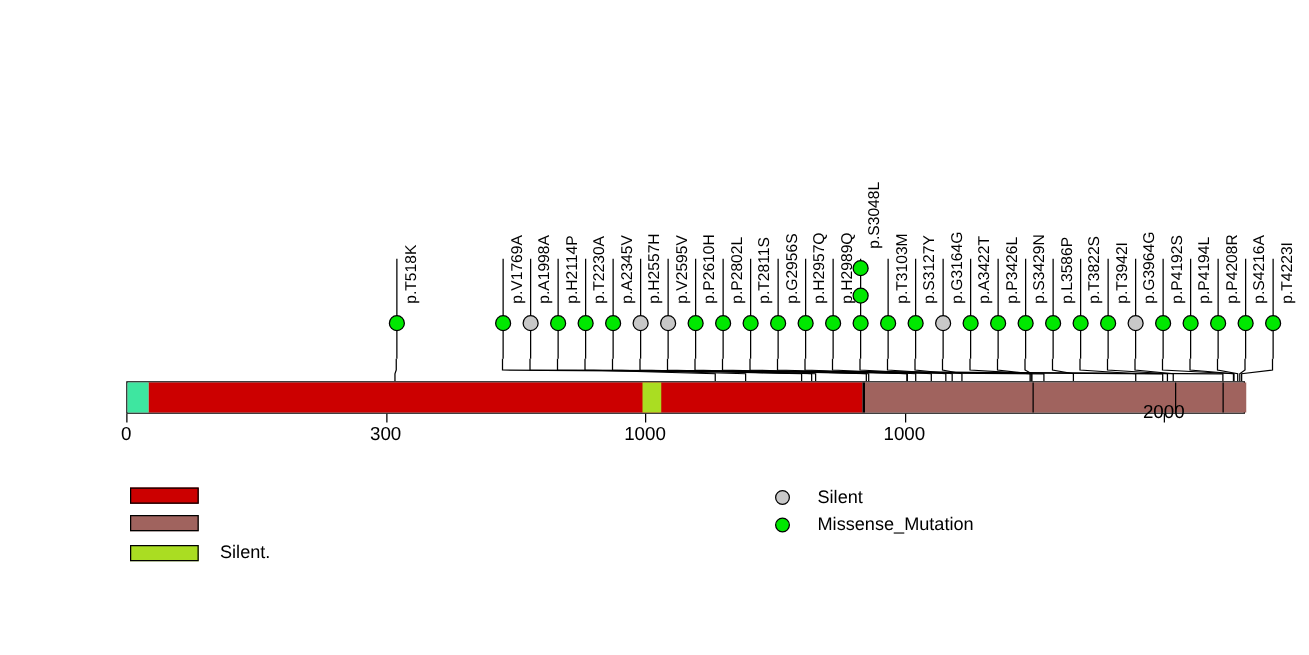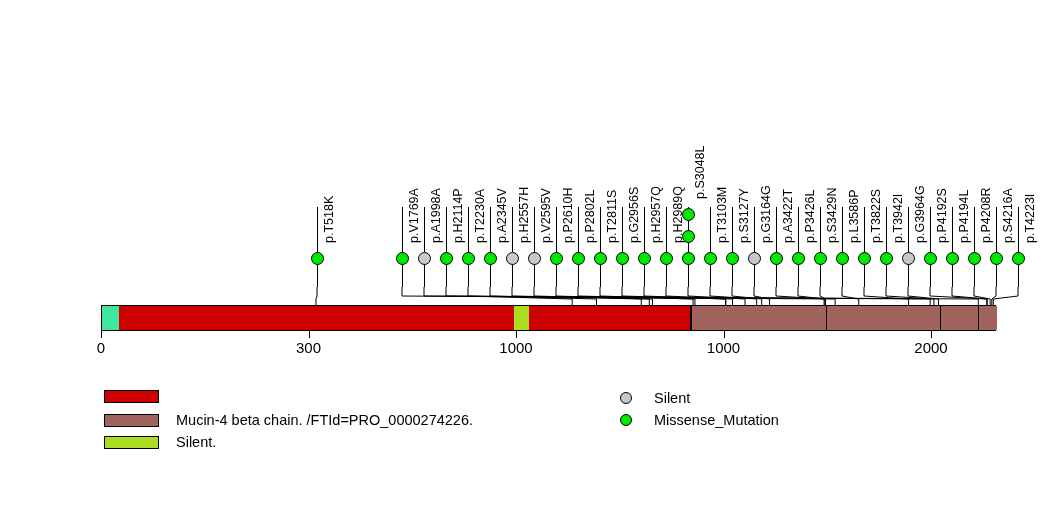--- a/index.html
+++ b/index.html
@@ -242,30 +242,29 @@
   <div id="axis">
       <div class="tick" style="left: 101px; top: 331px; height: 7px;"></div>
       <div class="ticklbl" style="left: 61px; top: 339px; width: 80px;">0</div>
       <div class="tick" style="left: 308.5px; top: 331px; height: 7px;"></div>
       <div class="ticklbl" style="left: 268.5px; top: 339px; width: 80px;">300</div>
       <div class="tick" style="left: 516px; top: 331px; height: 7px;"></div>
       <div class="ticklbl" style="left: 476px; top: 339px; width: 80px;">1000</div>
       <div class="tick" style="left: 723.5px; top: 331px; height: 7px;"></div>
       <div class="ticklbl" style="left: 683.5px; top: 339px; width: 80px;">1000</div>
       <div class="tick" style="left: 931px; top: 331px; height: 7px;"></div>
-      <div class="ticklbl" style="left: 891px; top: 339px; width: 80px;">2000</div>
+      <div class="ticklbl" style="left: 891px; top: 321px; width: 80px;">2000</div>
     </div>
 
   <div id="legend-domains">
       <div class="lg-row" style="left: 104px; top: 390px;">
         <div class="lg-sw" style="background: rgb(204, 0, 0);"></div>
       </div>
       <div class="lg-row" style="left: 104px; top: 412px;">
         <div class="lg-sw" style="background: rgb(160, 99, 94);"></div>
-        <div class="lg-txt">Mucin-4 beta chain. /FTId=PRO_0000274226.</div>
       </div>
       <div class="lg-row" style="left: 104px; top: 434px;">
         <div class="lg-sw" style="background: rgb(170, 221, 34);"></div>
         <div class="lg-txt">Silent.</div>
       </div>
     </div>
 
   <div id="legend-variants">
       <div class="lg-row" style="left: 620px; top: 390px;">
         <div class="lg-dot" style="margin-left: 0px; background: rgb(200, 200, 200);"></div>

